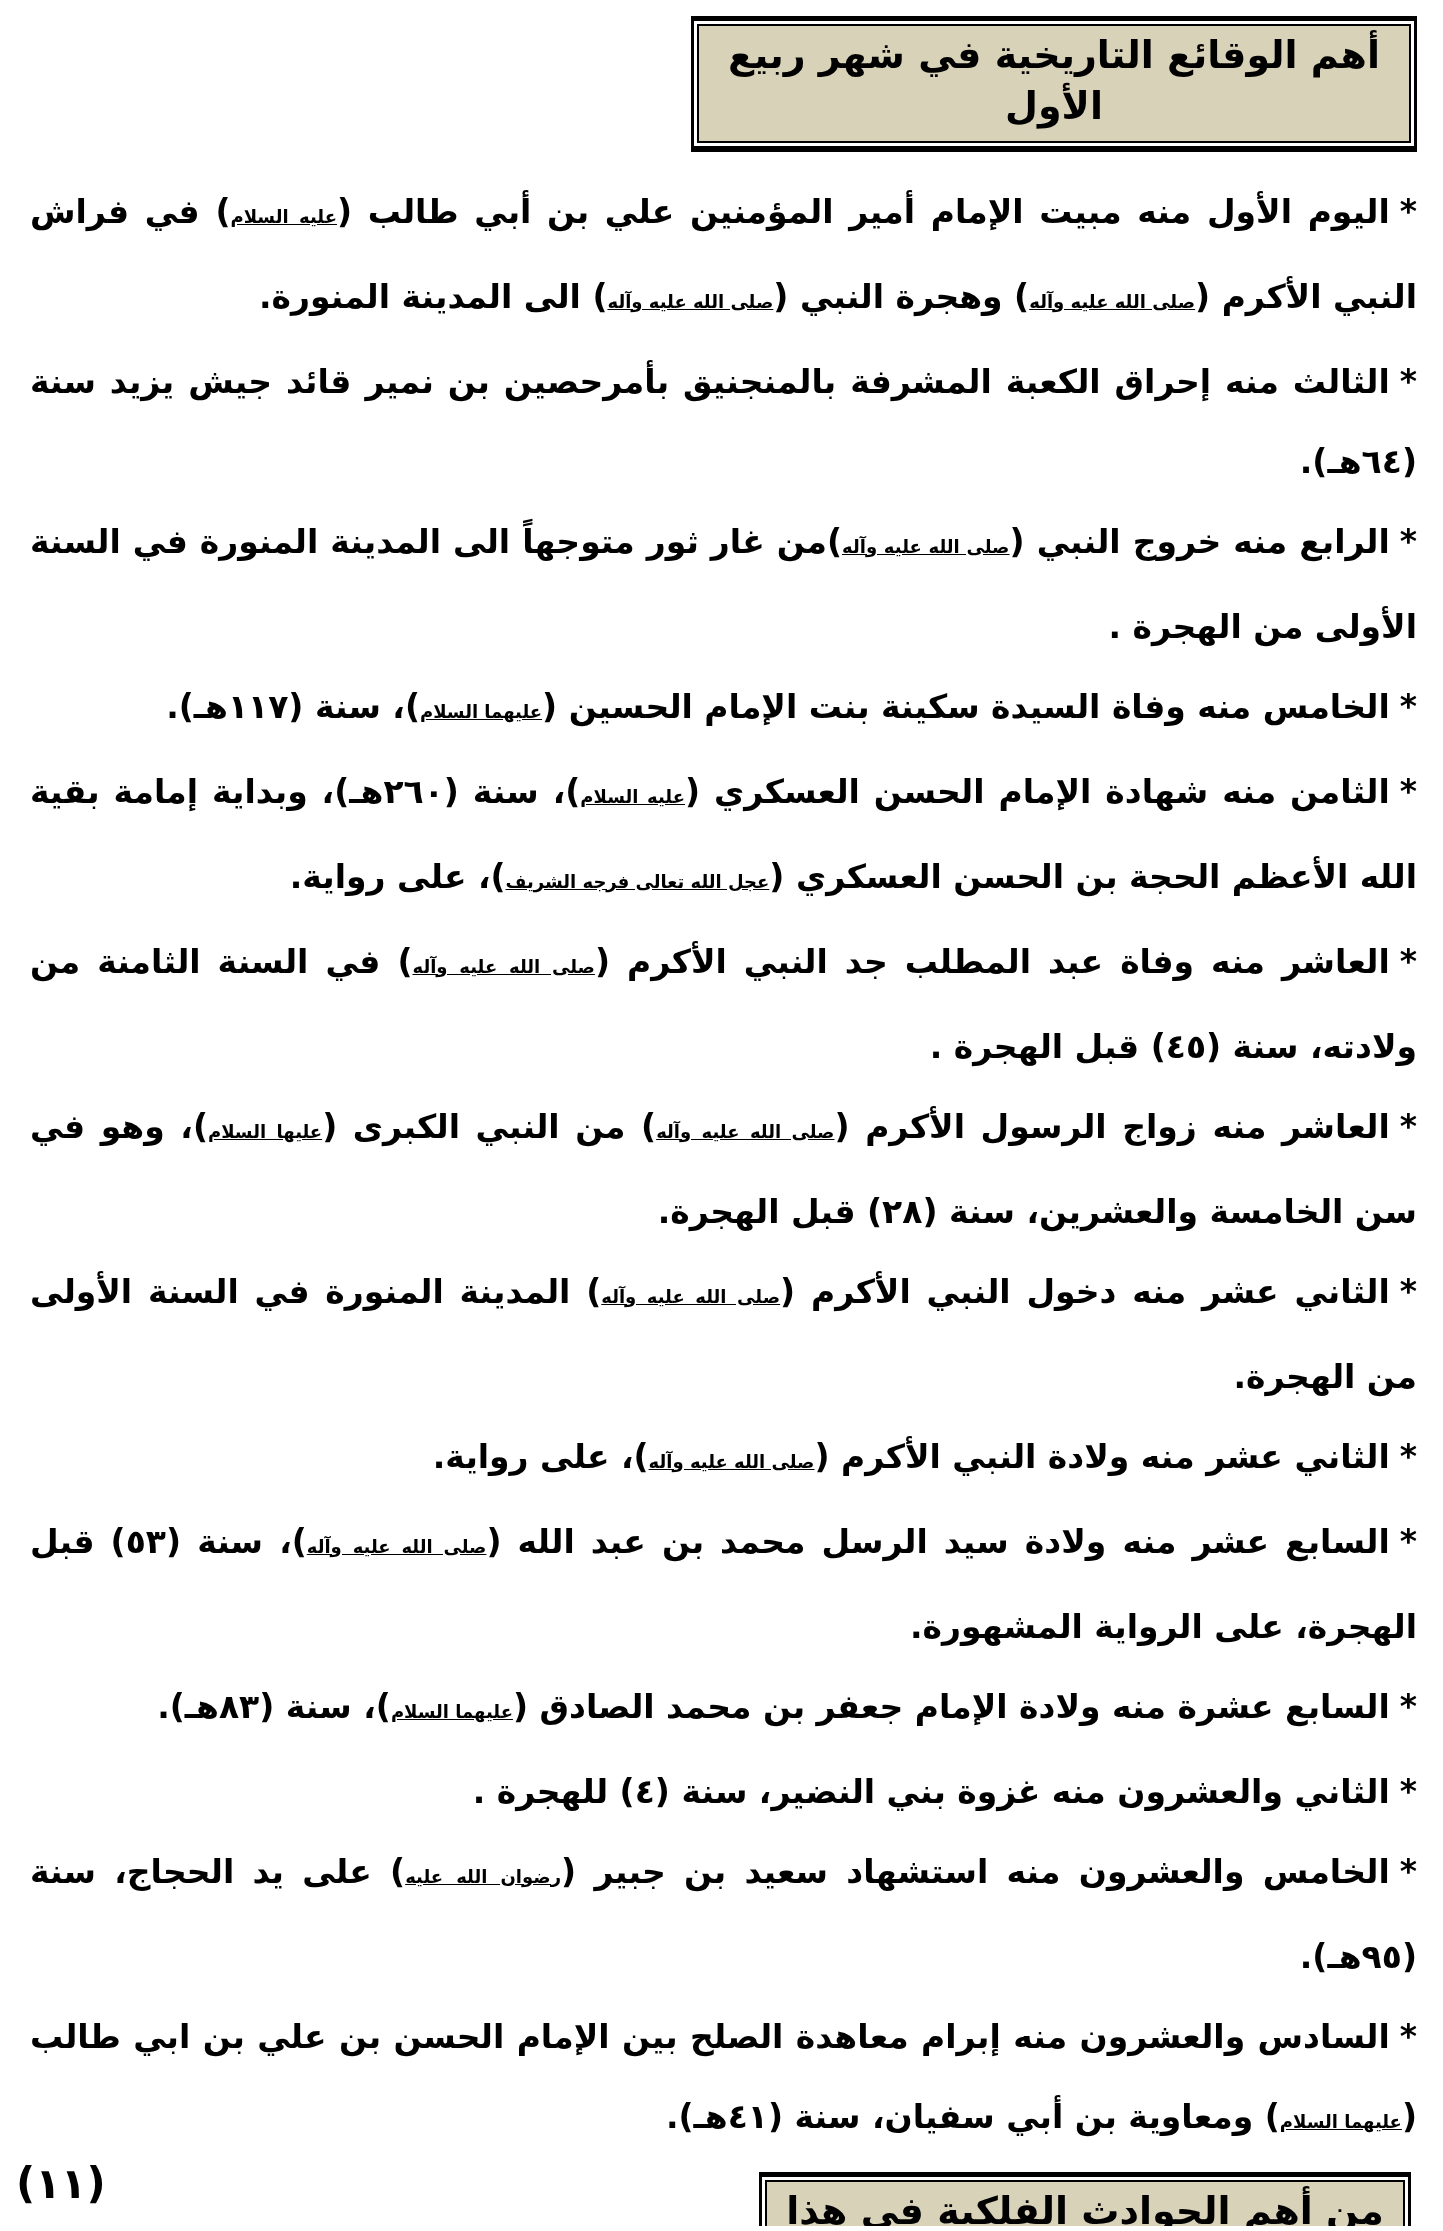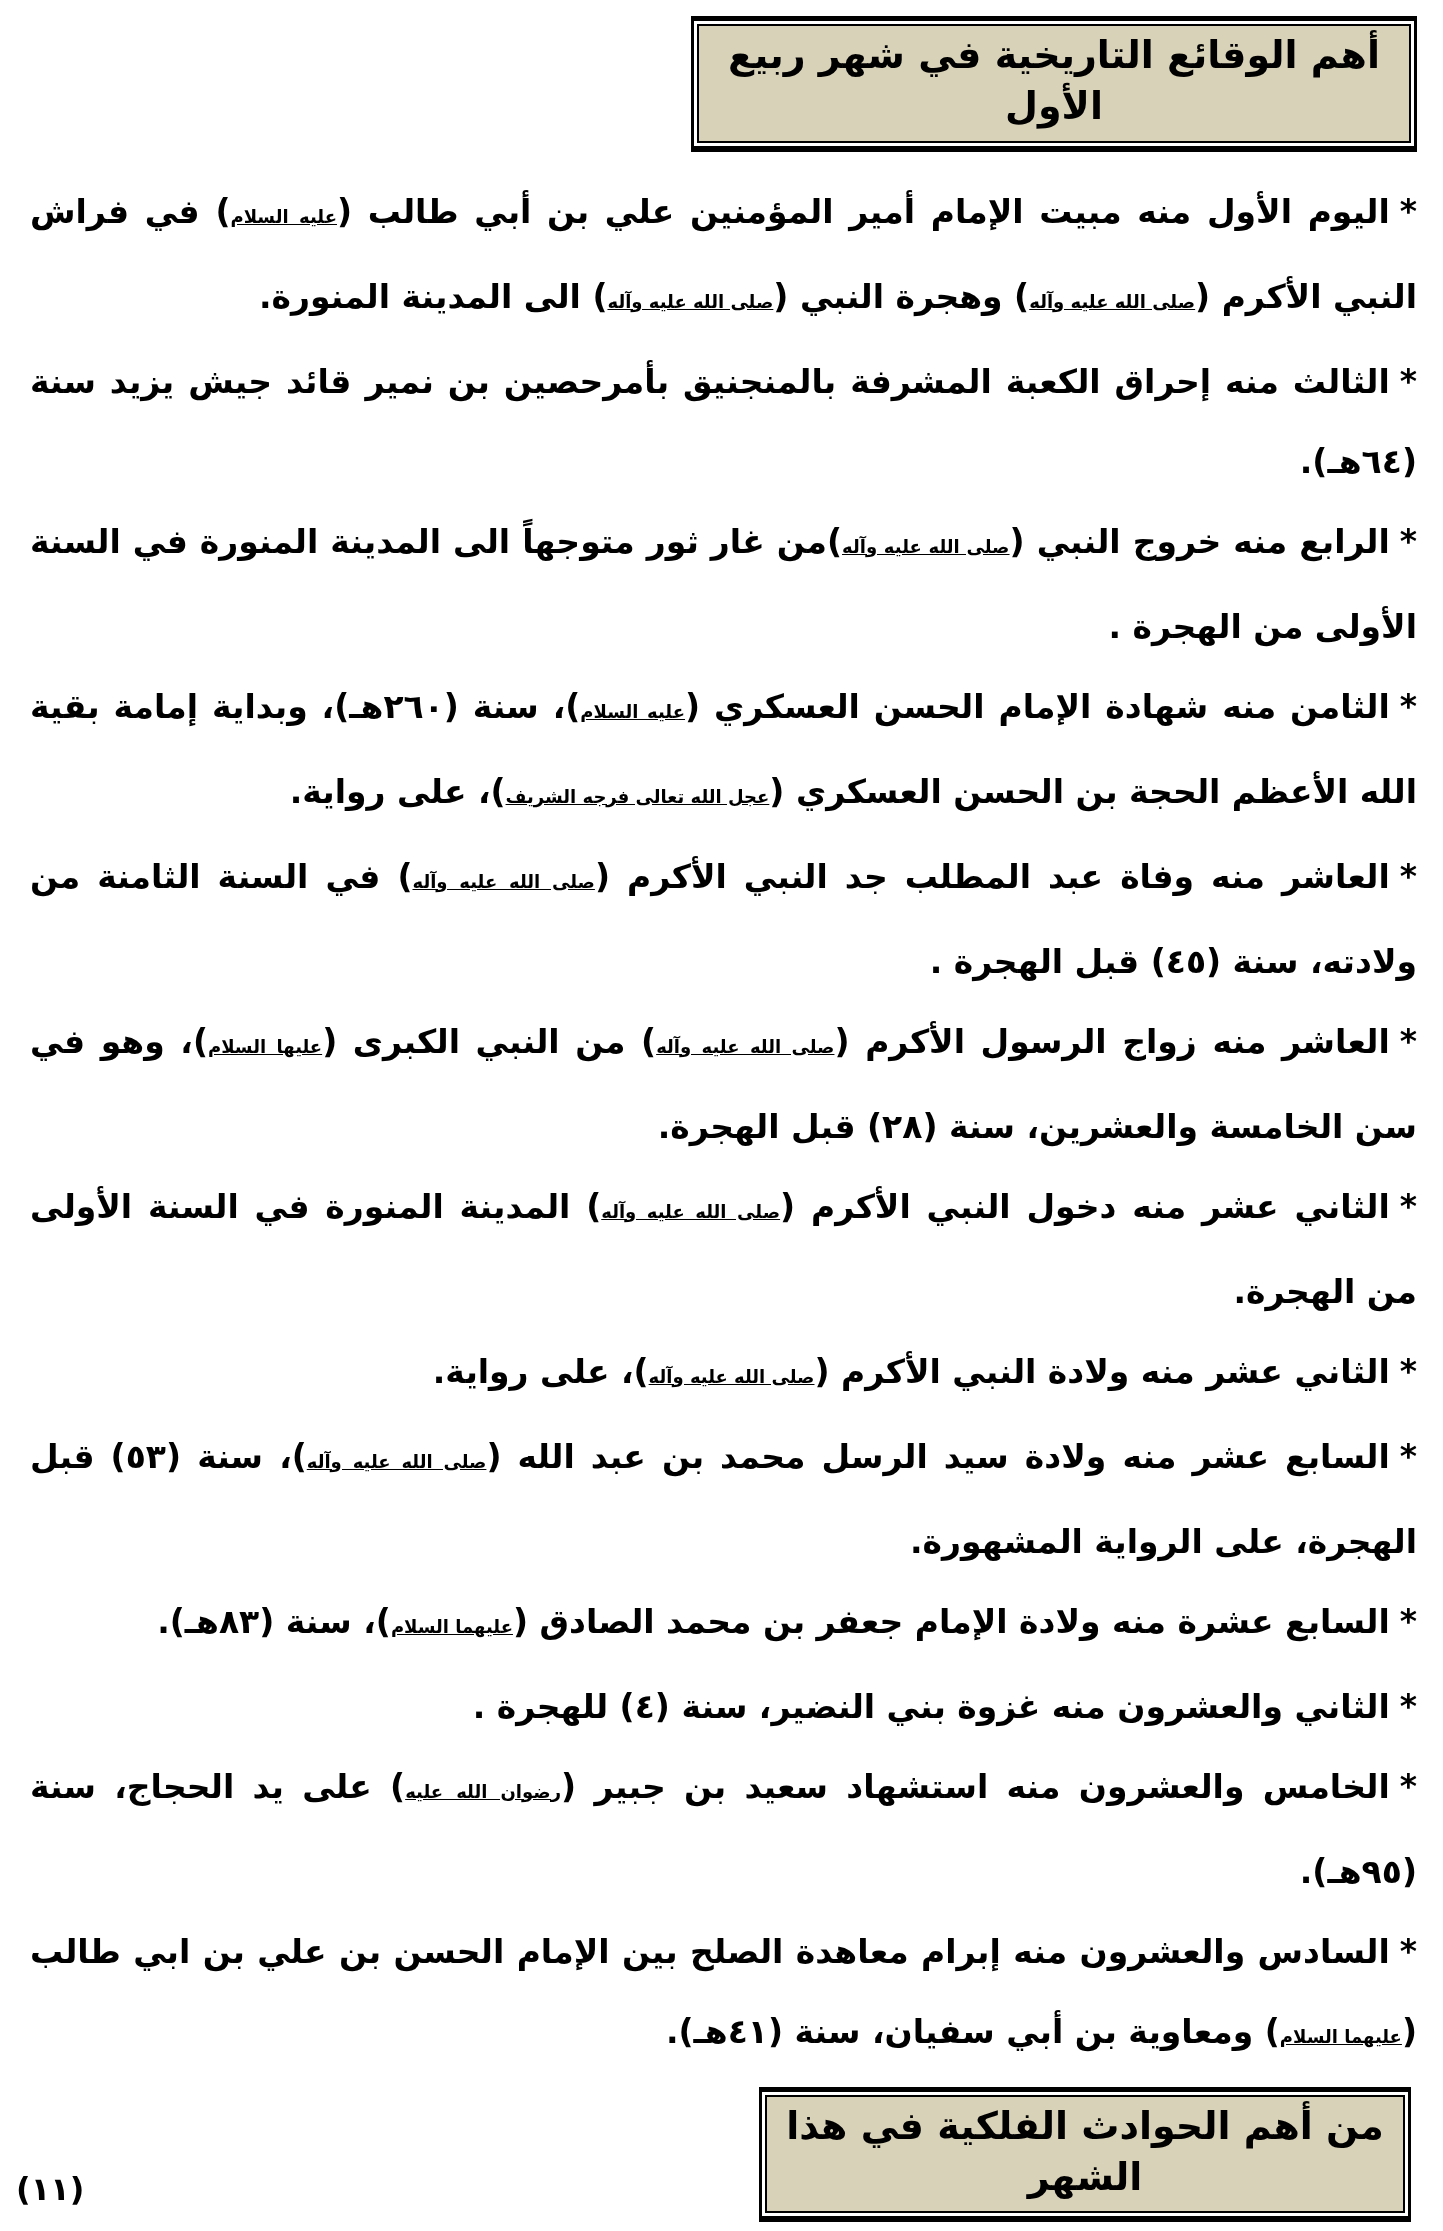--- a/index.html
+++ b/index.html
@@ -41,39 +41,40 @@
     font-weight: bold;
     line-height: 80px;
     text-align: justify;
     text-justify: inter-word;
   }
   .event-item .bullet { margin-left: 10px; }
   .honorific { font-size: 18px; font-weight: bold; text-decoration: underline; }
   .page-number {
     position: absolute;
     left: 16px; bottom: 18px;
-    font-size: 32px;
+    font-size: 42px;
     font-weight: bold;
     letter-spacing: 4px;
     direction: rtl;
   }
 </style>
 </head>
 <body>
 
 <div class="page">
 
   <div class="heading-box hist">
     <div class="heading-inner" style="background: rgb(216, 210, 184);">أهم الوقائع التاريخية في شهر ربيع الأول</div>
   </div>
 
   <div class="events" id="hist-list">
       <p class="event-item"><span class="bullet">*</span><span>اليوم الأول منه مبيت الإمام أمير المؤمنين علي بن أبي طالب (</span><span class="honorific">عليه السلام</span><span>) في فراش النبي الأكرم (</span><span class="honorific">صلى الله عليه وآله</span><span>) وهجرة النبي (</span><span class="honorific">صلى الله عليه وآله</span><span>) الى المدينة المنورة.</span></p>
       <p class="event-item"><span class="bullet">*</span><span>الثالث منه إحراق الكعبة المشرفة بالمنجنيق بأمرحصين بن نمير قائد جيش يزيد سنة (٦٤هـ).</span></p>
       <p class="event-item"><span class="bullet">*</span><span>الرابع منه خروج النبي (</span><span class="honorific">صلى الله عليه وآله</span><span>)من غار ثور متوجهاً الى المدينة المنورة في السنة الأولى من الهجرة .</span></p>
+      <p class="event-item"><span class="bullet">*</span><span>الخامس منه وفاة السيدة سكينة بنت الإمام الحسين (</span><span class="honorific">عليهما السلام</span><span>)، سنة (١١٧هـ).</span></p>
       <p class="event-item"><span class="bullet">*</span><span>الثامن منه شهادة الإمام الحسن العسكري (</span><span class="honorific">عليه السلام</span><span>)، سنة (٢٦٠هـ)، وبداية إمامة بقية الله الأعظم الحجة بن الحسن العسكري (</span><span class="honorific">عجل الله تعالى فرجه الشريف</span><span>)، على رواية.</span></p>
       <p class="event-item"><span class="bullet">*</span><span>العاشر منه وفاة عبد المطلب جد النبي الأكرم (</span><span class="honorific">صلى الله عليه وآله</span><span>) في السنة الثامنة من ولادته، سنة (٤٥) قبل الهجرة .</span></p>
       <p class="event-item"><span class="bullet">*</span><span>العاشر منه زواج الرسول الأكرم (</span><span class="honorific">صلى الله عليه وآله</span><span>) من النبي الكبرى (</span><span class="honorific">عليها السلام</span><span>)، وهو في سن الخامسة والعشرين، سنة (٢٨) قبل الهجرة.</span></p>
       <p class="event-item"><span class="bullet">*</span><span>الثاني عشر منه دخول النبي الأكرم (</span><span class="honorific">صلى الله عليه وآله</span><span>) المدينة المنورة في السنة الأولى من الهجرة.</span></p>
       <p class="event-item"><span class="bullet">*</span><span>الثاني عشر منه ولادة النبي الأكرم (</span><span class="honorific">صلى الله عليه وآله</span><span>)، على رواية.</span></p>
       <p class="event-item"><span class="bullet">*</span><span>السابع عشر منه ولادة سيد الرسل محمد بن عبد الله (</span><span class="honorific">صلى الله عليه وآله</span><span>)، سنة (٥٣) قبل الهجرة، على الرواية المشهورة.</span></p>
       <p class="event-item"><span class="bullet">*</span><span>السابع عشرة منه ولادة الإمام جعفر بن محمد الصادق (</span><span class="honorific">عليهما السلام</span><span>)، سنة (٨٣هـ).</span></p>
       <p class="event-item"><span class="bullet">*</span><span>الثاني والعشرون منه غزوة بني النضير، سنة (٤) للهجرة .</span></p>
       <p class="event-item"><span class="bullet">*</span><span>الخامس والعشرون منه استشهاد سعيد بن جبير (</span><span class="honorific">رضوان الله عليه</span><span>) على يد الحجاج، سنة (٩٥هـ).</span></p>
       <p class="event-item"><span class="bullet">*</span><span>السادس والعشرون منه إبرام معاهدة الصلح بين الإمام الحسن بن علي بن ابي طالب (</span><span class="honorific">عليهما السلام</span><span>) ومعاوية بن أبي سفيان، سنة (٤١هـ).</span></p>

